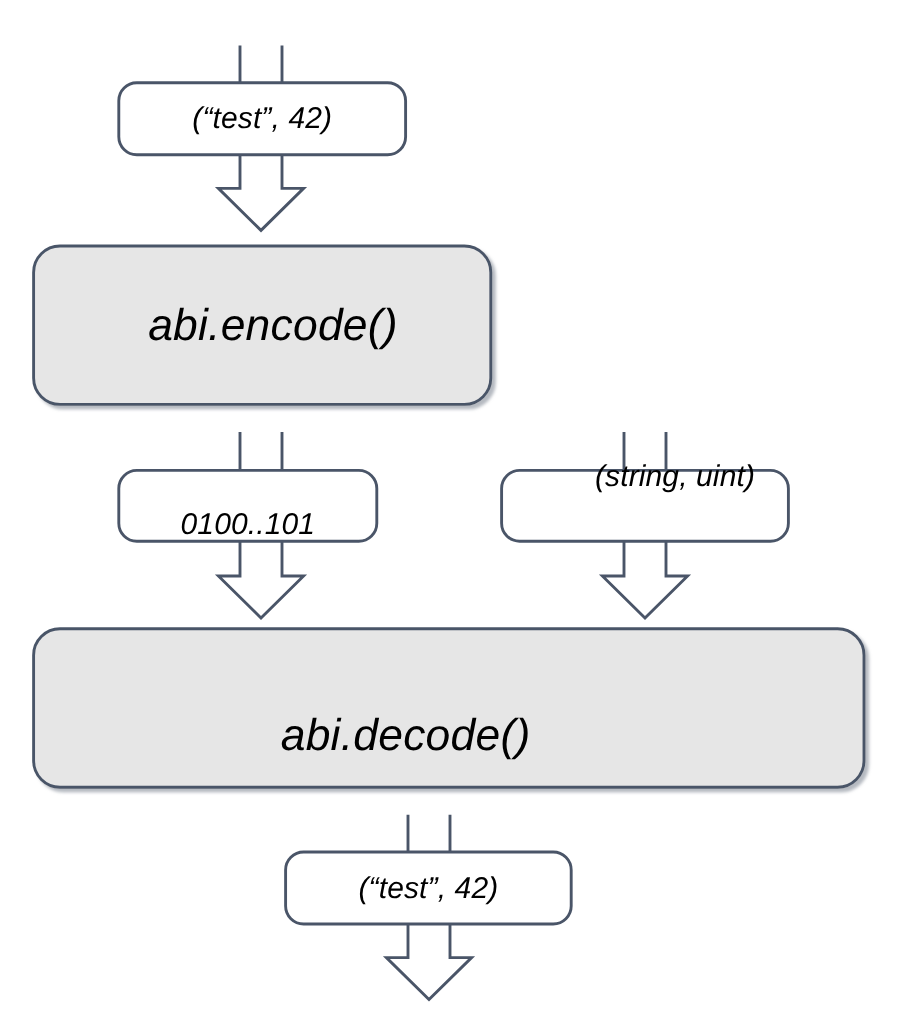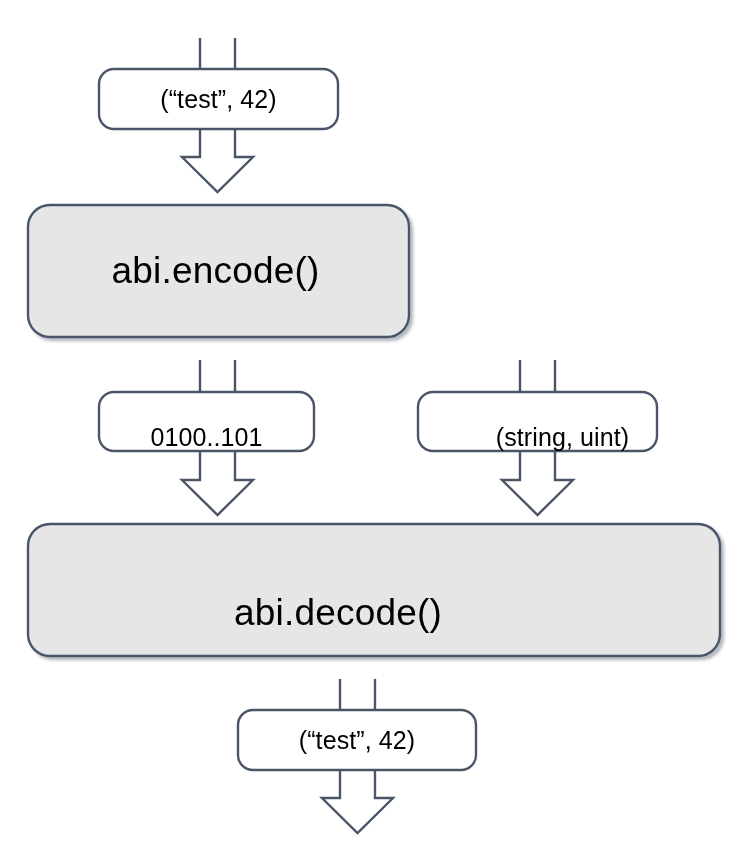--- a/index.html
+++ b/index.html
@@ -27,20 +27,21 @@
     height: 860px;
   }
   .node-label {
     position: absolute;
     display: flex;
     align-items: center;
     justify-content: center;
     color: #000000;
     white-space: nowrap;
     pointer-events: none;
+    font-style: italic;
   }
   .label-data {
     font-size: 25px;
     letter-spacing: 0.1px;
   }
   .label-process {
     font-size: 37px;
     letter-spacing: 0.2px;
   }
 </style>
@@ -86,23 +87,23 @@
       <rect x="418" y="392" width="239" height="59" rx="15" ry="15" fill="#ffffff" stroke="#4a5568" stroke-width="2.4"></rect>
 
       <rect x="28" y="524" width="692" height="132" rx="22" ry="22" fill="#e6e6e6" stroke="#4a5568" stroke-width="2.4" filter="url(#boxshadow)"></rect>
 
       <rect x="238" y="710" width="238" height="60" rx="15" ry="15" fill="#ffffff" stroke="#4a5568" stroke-width="2.4"></rect>
     </g>
   </svg>
 
   <div class="node-label label-data" style="left:99px; top:69px; width:239px; height:60px;">(“test”, 42)</div>
 
-  <div class="node-label label-process" style="left:24px; top:205px; width:383px; height:132px;">abi.encode()</div>
+  <div class="node-label label-process" style="left:36px; top:205px; width:383px; height:132px;">abi.encode()</div>
 
   <div class="node-label label-data" style="left:99px; top:408px; width:215px; height:59px;">0100..101</div>
 
-  <div class="node-label label-data" style="left:418px; top:408px; width:289px; height:59px;">(string, uint)</div>
+  <div class="node-label label-data" style="left:418px; top:368px; width:289px; height:59px;">(string, uint)</div>
 
   <div class="node-label label-process" style="left:28px; top:547px; width:620px; height:132px;">abi.decode()</div>
 
   <div class="node-label label-data" style="left:238px; top:710px; width:238px; height:60px;">(“test”, 42)</div>
 
 </div>
 
 </body></html>

